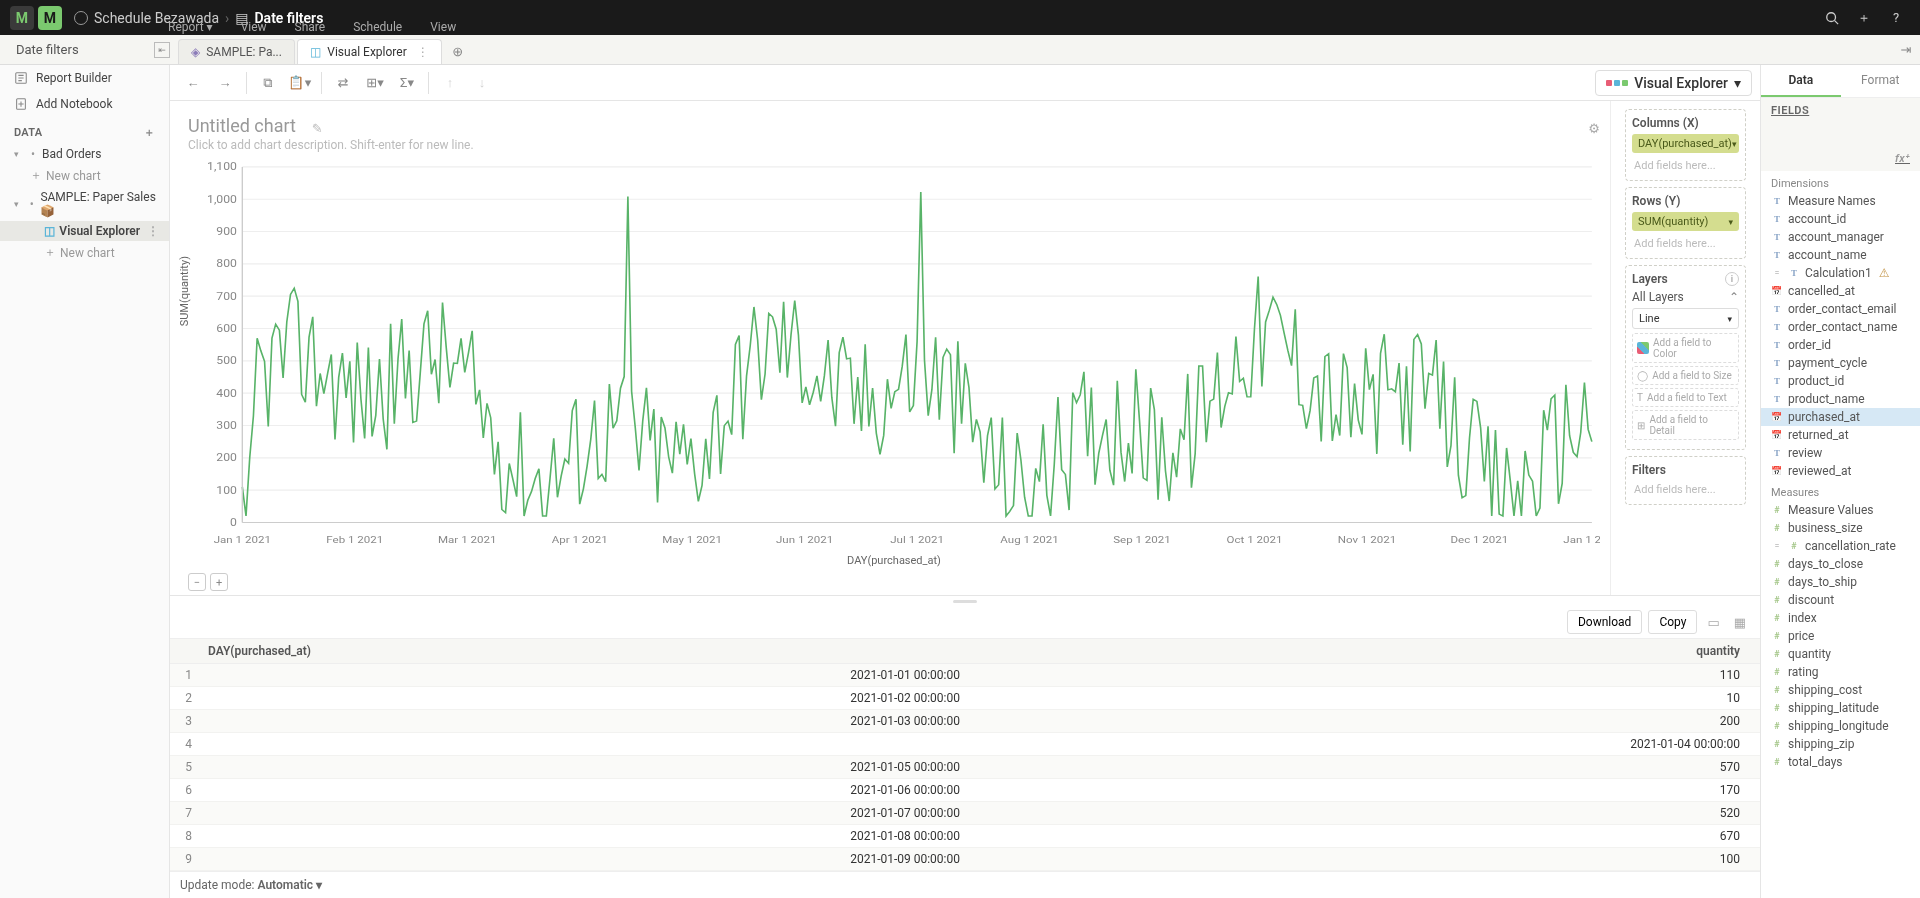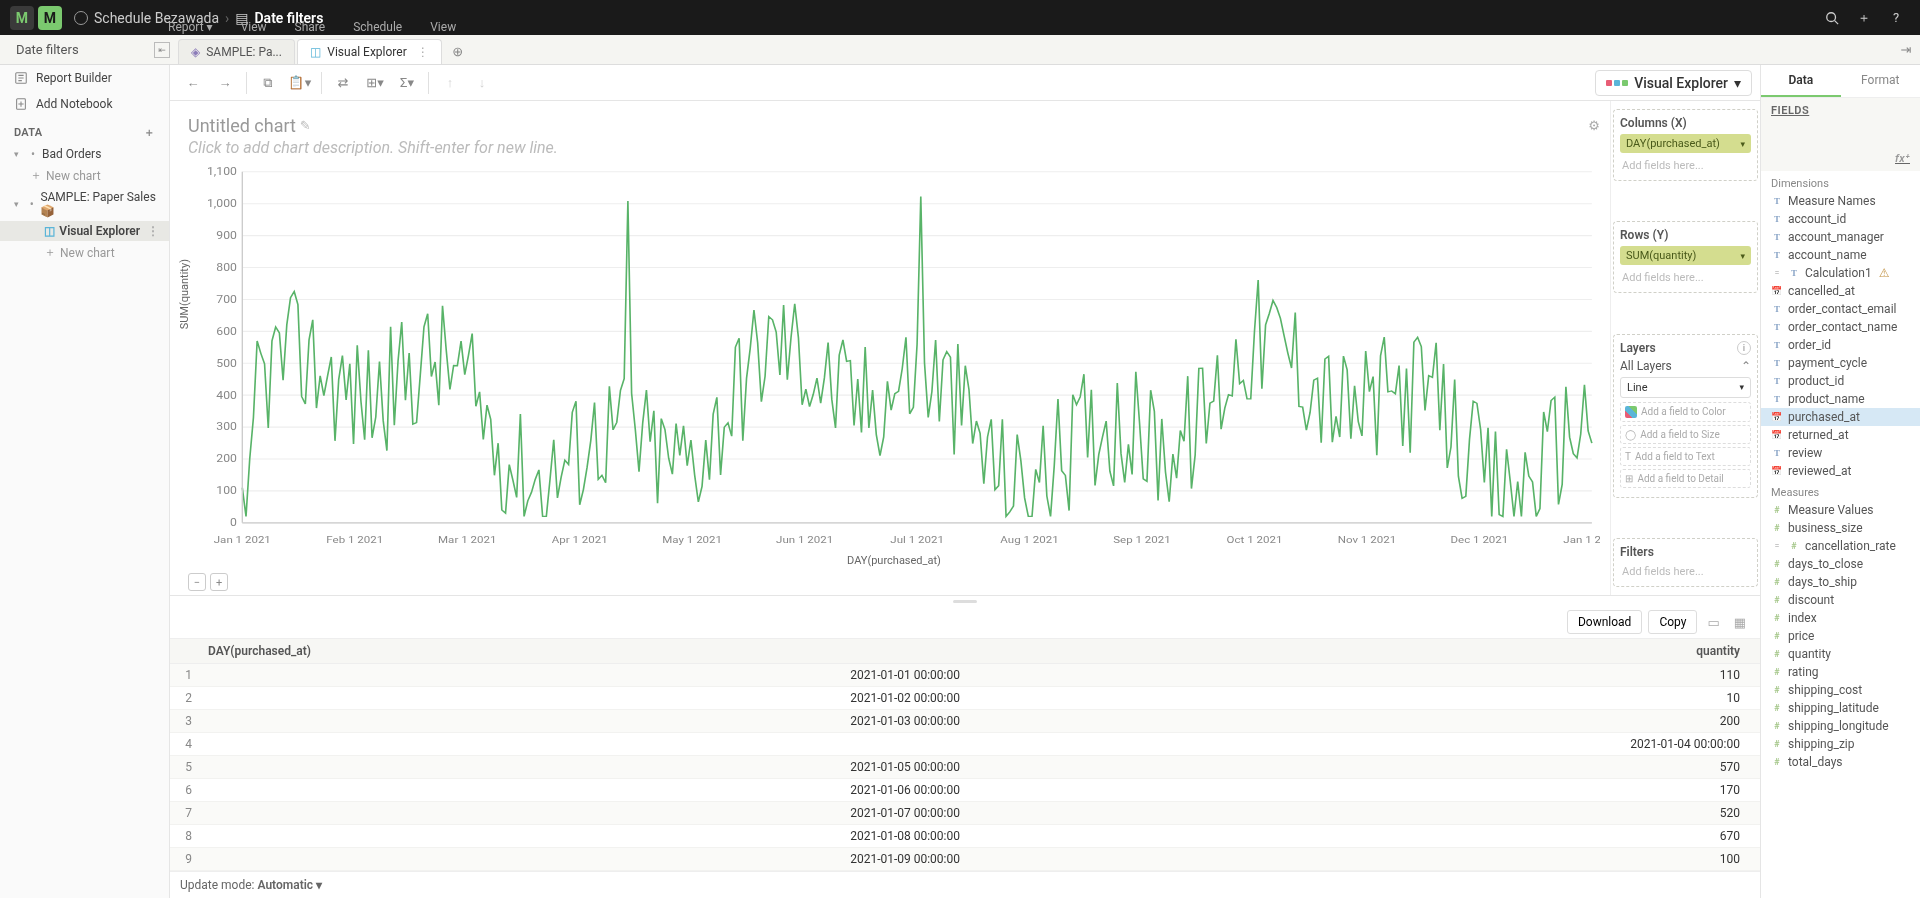--- a/index.html
+++ b/index.html
@@ -59,33 +59,33 @@
 .ve-pill { display: flex; align-items: center; gap: 6px; padding: 4px 10px; border: 1px solid #ddd; border-radius: 4px; background: #fff; font-size: 14px; font-weight: 500; cursor: pointer; }
 .ve-pill .dots { display: flex; gap: 2px; }
 .ve-pill .d { width: 6px; height: 6px; border-radius: 1px; }
 .ve-pill .d1 { background: #e85d75; }
 .ve-pill .d2 { background: #5bb5d8; }
 .ve-pill .d3 { background: #7bc96f; }
 
 
 .chart-wrap { flex: 1; display: flex; min-height: 0; }
 .chart-left { flex: 1; display: flex; flex-direction: column; padding: 14px 10px 4px 18px; min-width: 0; }
-.chart-title-row { display: flex; align-items: center; gap: 4px; }
+.chart-title-row { display: flex; align-items: flex-end; gap: 16px; }
 .chart-title { font-size: 18px; color: #999; }
-.chart-subtitle { font-size: 16px; color: #bbb; margin-top: 2px; font-style: italic; }
+.chart-subtitle { font-size: 12px; color: #bbb; margin-top: 2px; }
 .chart-settings { margin-left: auto; color: #aaa; cursor: pointer; }
 .chart-svg-wrap { flex: 1; position: relative; margin-top: 8px; min-height: 0; }
 .chart-svg-wrap svg { width: 100%; height: 100%; }
 .y-label { position: absolute; left: -4px; top: 50%; transform: rotate(-90deg) translateX(50%); transform-origin: left center; font-size: 11px; color: #666; }
 .x-label { text-align: center; font-size: 11px; color: #666; margin-top: 4px; }
 .zoom-ctrl { display: flex; gap: 4px; margin-top: 6px; }
 .zoom-btn { width: 18px; height: 18px; border: 1px solid #ccc; border-radius: 3px; display: flex; align-items: center; justify-content: center; font-size: 11px; color: #888; cursor: pointer; }
 
 
-.config { width: 150px; padding: 8px 2px; border-left: 1px solid #eee; display: flex; flex-direction: column; gap: 6px; justify-content: space-between; }
+.config { width: 150px; padding: 8px 14px; border-left: 1px solid #eee; display: flex; flex-direction: column; gap: 6px; }
 .cfg-section { border: 1px dashed #d0d0c8; border-radius: 4px; padding: 6px; }
 .cfg-header { font-size: 12px; font-weight: 600; color: #555; margin-bottom: 4px; display: flex; align-items: center; }
 .cfg-header .info { margin-left: auto; color: #aaa; width: 14px; height: 14px; border: 1px solid #ccc; border-radius: 50%; font-size: 9px; display: flex; align-items: center; justify-content: center; }
 .cfg-header .chev { margin-left: auto; color: #888; }
 .pill { background: #d4dd8f; border-radius: 3px; padding: 3px 6px; font-size: 11px; color: #4a5a1a; display: flex; align-items: center; margin-bottom: 4px; cursor: pointer; }
 .pill .chev { margin-left: auto; font-size: 9px; }
 .cfg-placeholder { font-size: 11px; color: #bbb; padding: 2px; }
 .mark-select { border: 1px solid #ddd; border-radius: 3px; padding: 3px 6px; font-size: 11px; display: flex; align-items: center; margin-bottom: 4px; cursor: pointer; }
 .mark-select .chev { margin-left: auto; font-size: 9px; }
 .mark-slot { border: 1px dashed #ddd; border-radius: 3px; padding: 3px 4px; font-size: 10px; color: #aaa; display: flex; align-items: center; gap: 4px; margin-bottom: 3px; cursor: pointer; }

